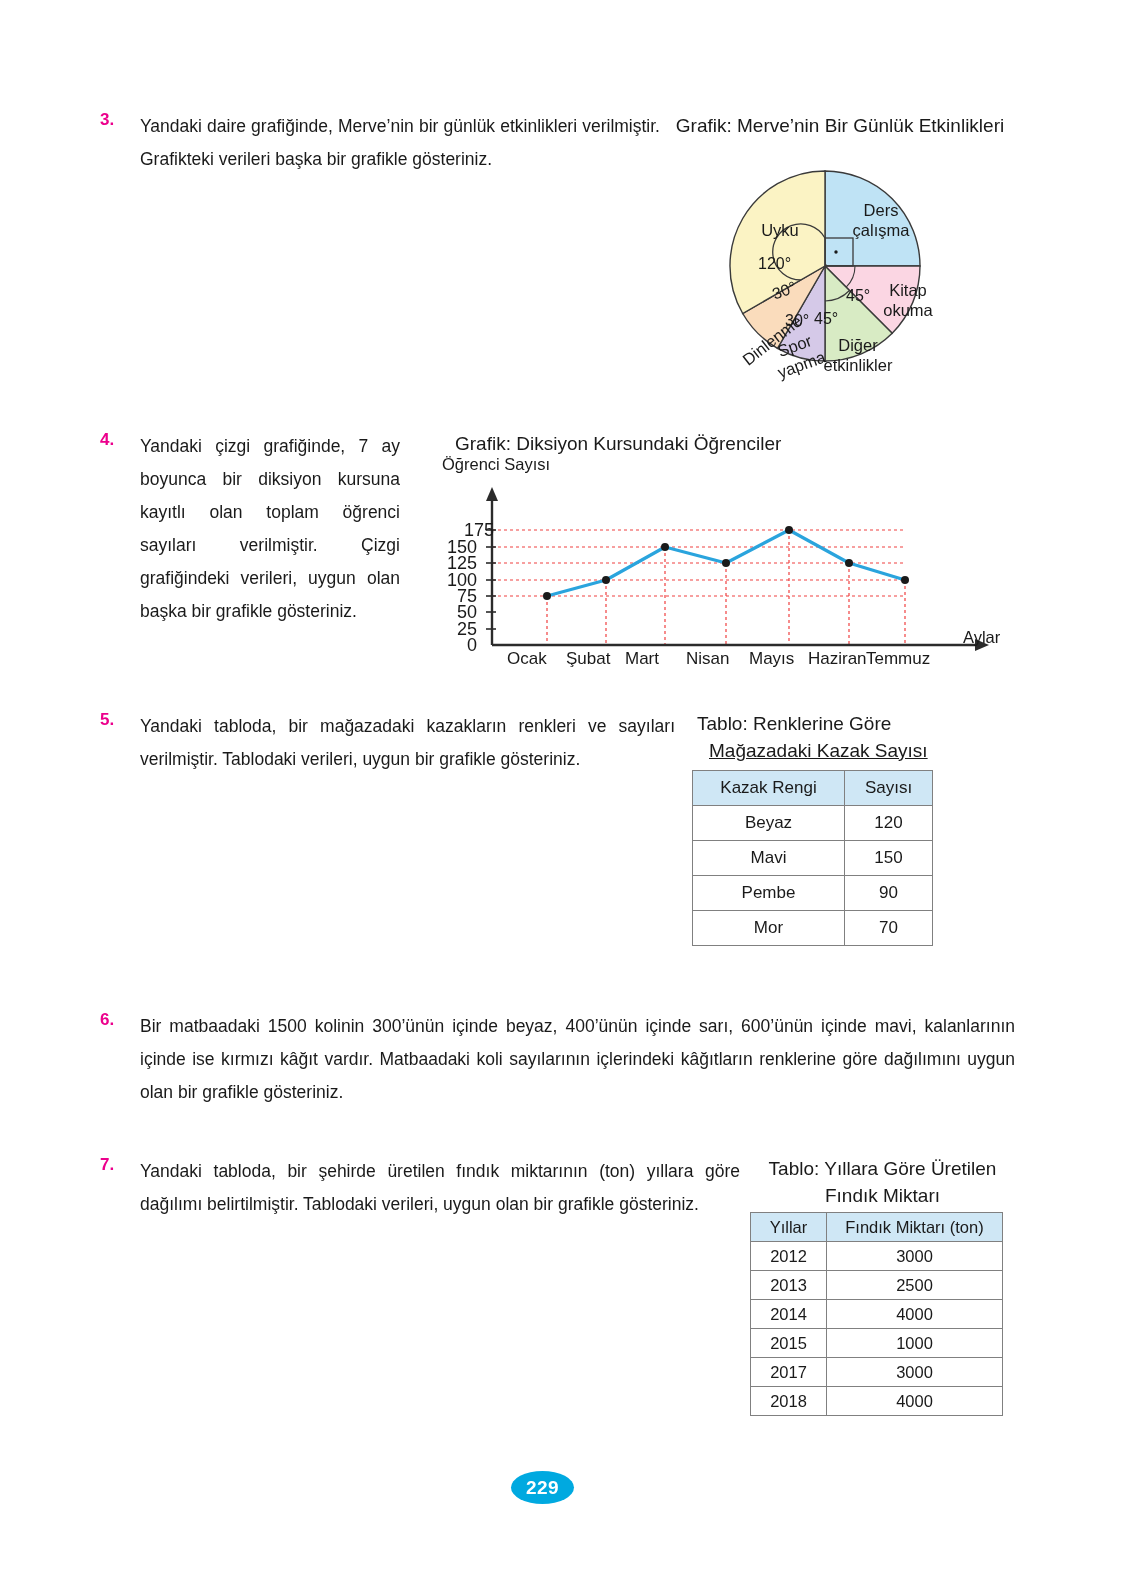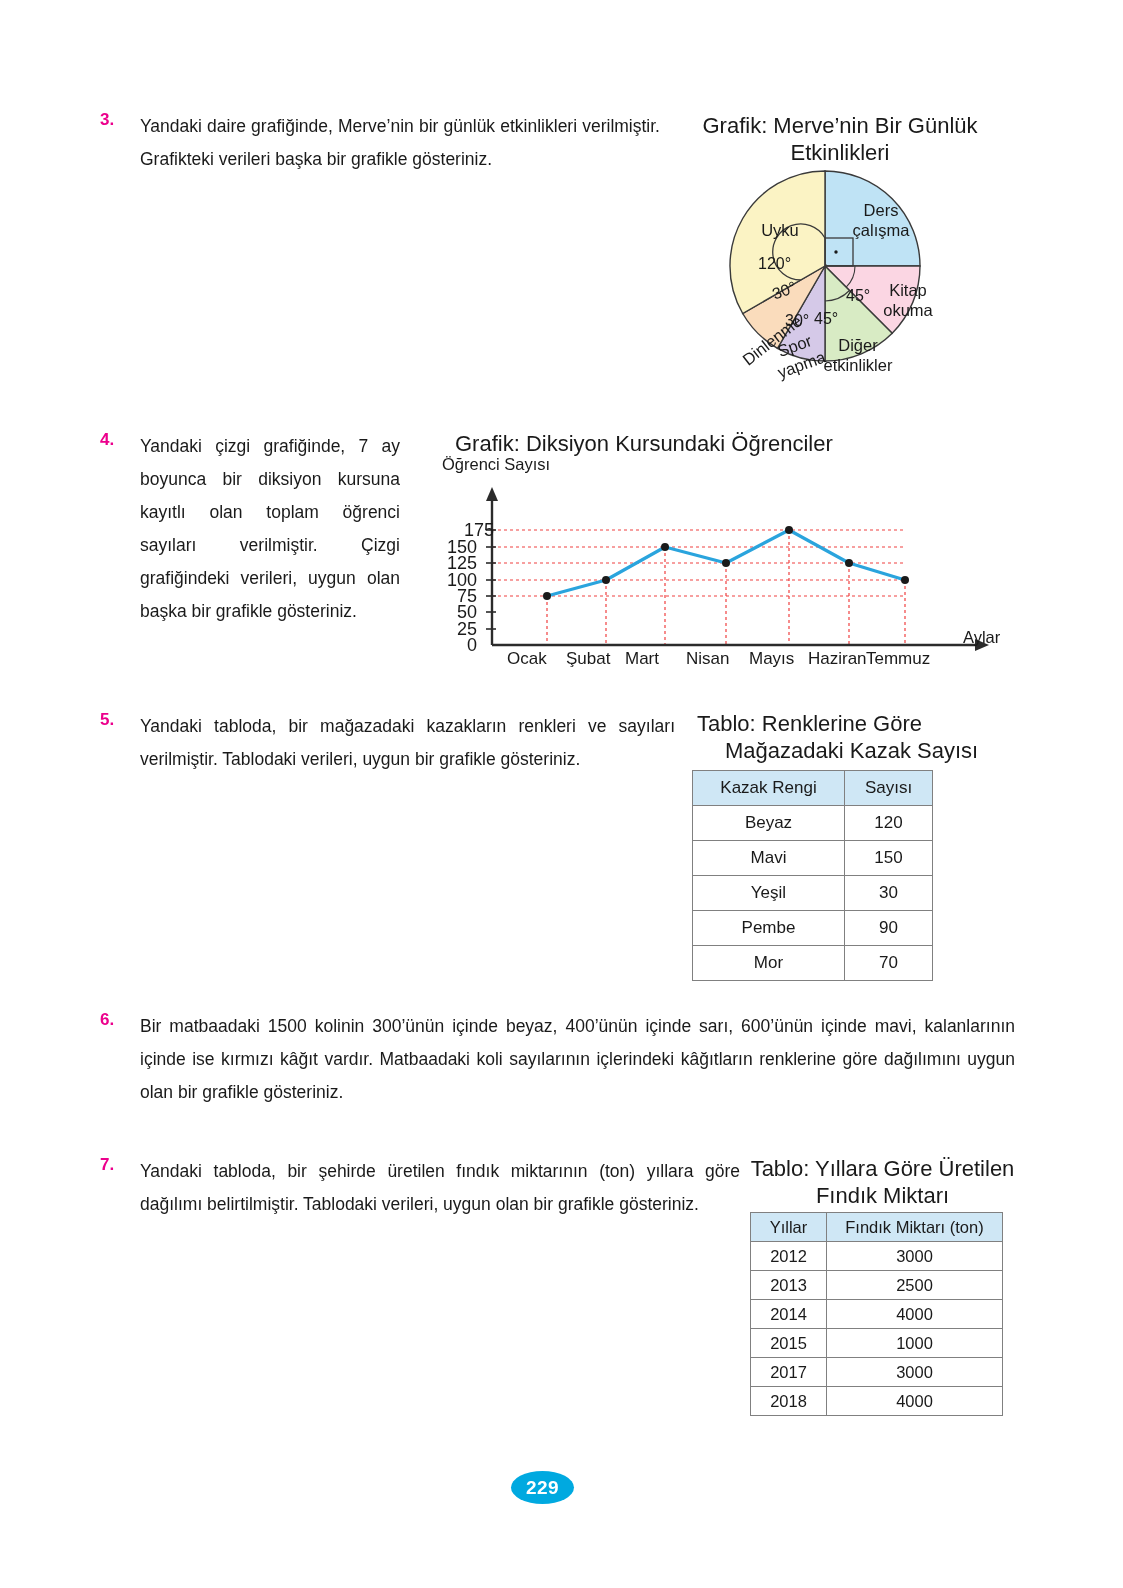--- a/index.html
+++ b/index.html
@@ -28,21 +28,21 @@
   }
   .qtext {
     font-size: 17.5px;
     line-height: 33px;
     text-align: justify;
     color: #1a1a1a;
   }
 
   
   .caption {
-    font-size: 22px;
+    font-size: 19px;
     line-height: 27px;
     color: #1a1a1a;
     text-align: center;
   }
   .caption.left { text-align: left; }
 
   
   table.data {
     border-collapse: collapse;
     background: #fff;
@@ -253,42 +253,38 @@
     <span class="xtick" style="left:436px; top:194px; width:84px;">Temmuz</span>
   </div>
 
   <div class="q" style="left:100px; top:710px; width:575px;">
     <span class="qnum">5.</span>
     <div class="qtext" style="margin-left:40px; width:535px;">Yandaki tabloda, bir mağazadaki kazakların renkleri ve sayıları verilmiştir. Tablodaki verileri, uygun bir grafikle gösteriniz.</div>
   </div>
 
   <div class="caption left" style="position:absolute; left:697px; top:710px; width:320px;">
     <span>Tablo: Renklerine Göre</span><br>
-    <span style="margin-left:28px; display:inline-block;">Mağazadaki Kazak Sayısı</span>
+    <span style="margin-left:12px; display:inline-block;text-decoration:underline;">Mağazadaki Kazak Sayısı</span>
   </div>
 
   <table class="data" id="table-kazak" style="position:absolute; left:692px; top:770px;">
     <thead>
       <tr>
         <th class="c0">Kazak Rengi</th>
         <th class="c1">Sayısı</th>
       </tr>
     </thead>
     <tbody>
       <tr>
         <td class="c0">Beyaz</td>
         <td class="c1">120</td>
       </tr>
       <tr>
         <td class="c0">Mavi</td>
         <td class="c1">150</td>
-      </tr>
-      <tr>
-        <td class="c0">Yeşil</td>
-        <td class="c1">30</td>
       </tr>
       <tr>
         <td class="c0">Pembe</td>
         <td class="c1">90</td>
       </tr>
       <tr>
         <td class="c0">Mor</td>
         <td class="c1">70</td>
       </tr>
     </tbody>

